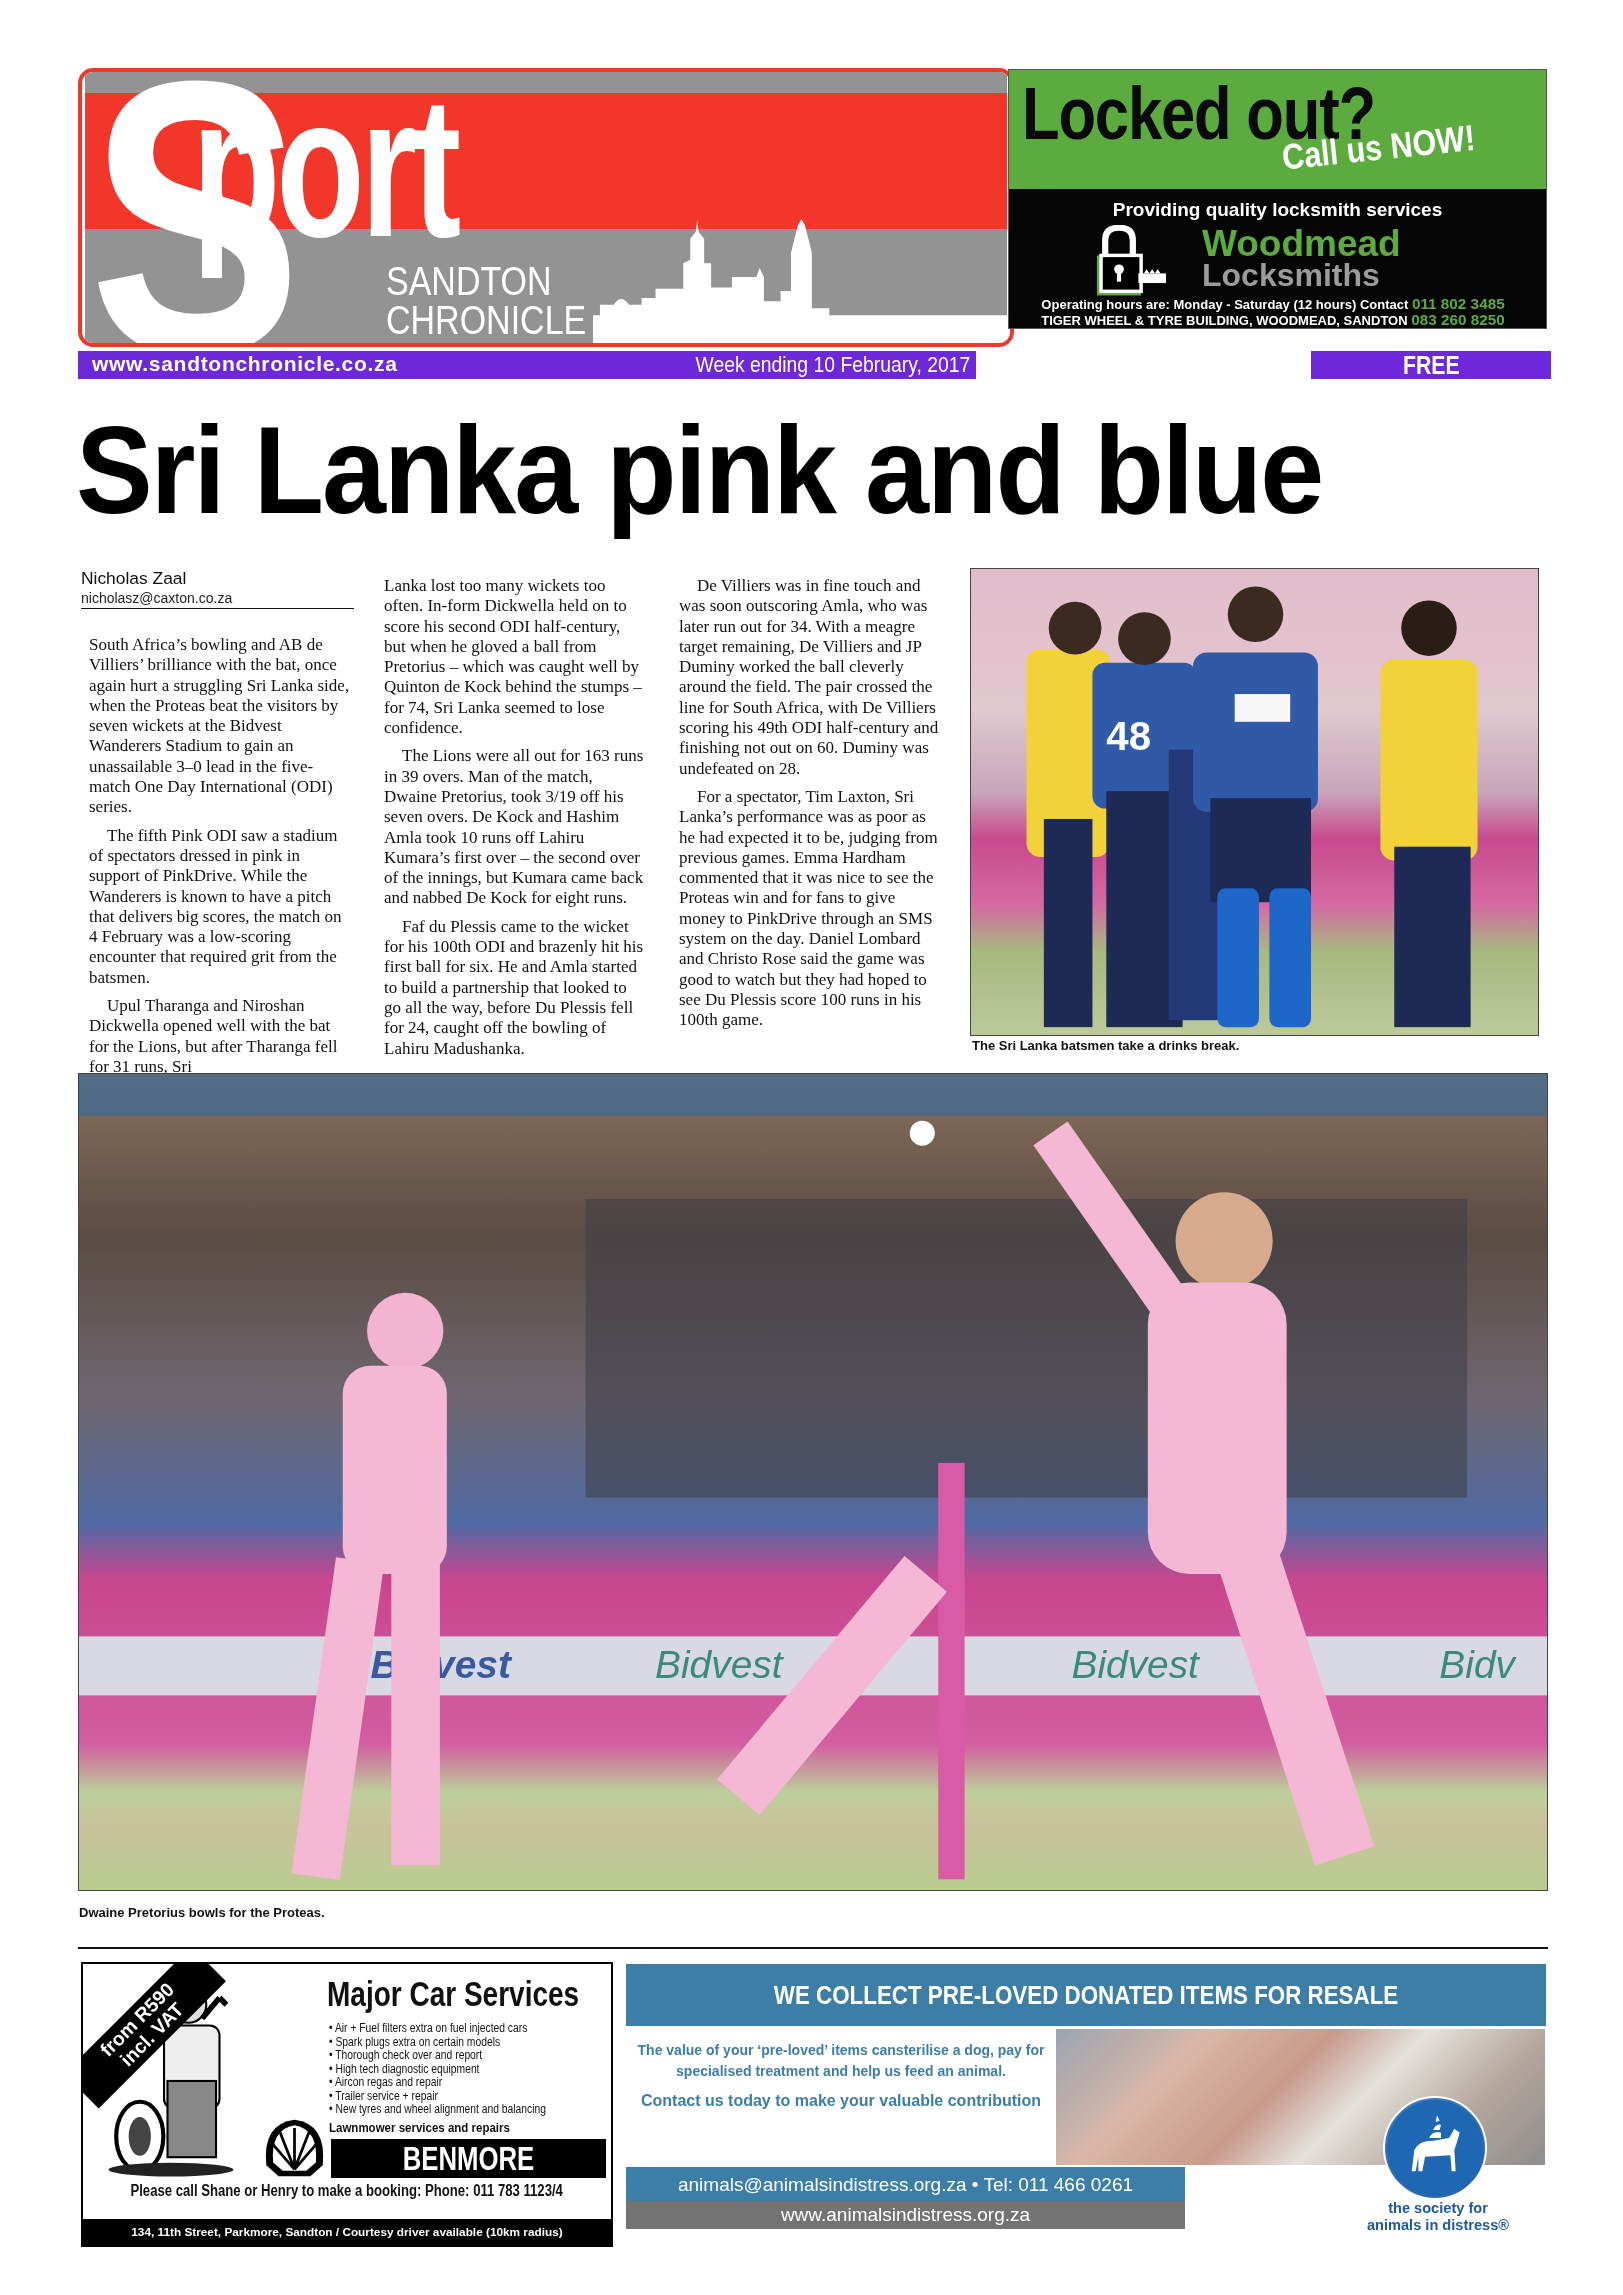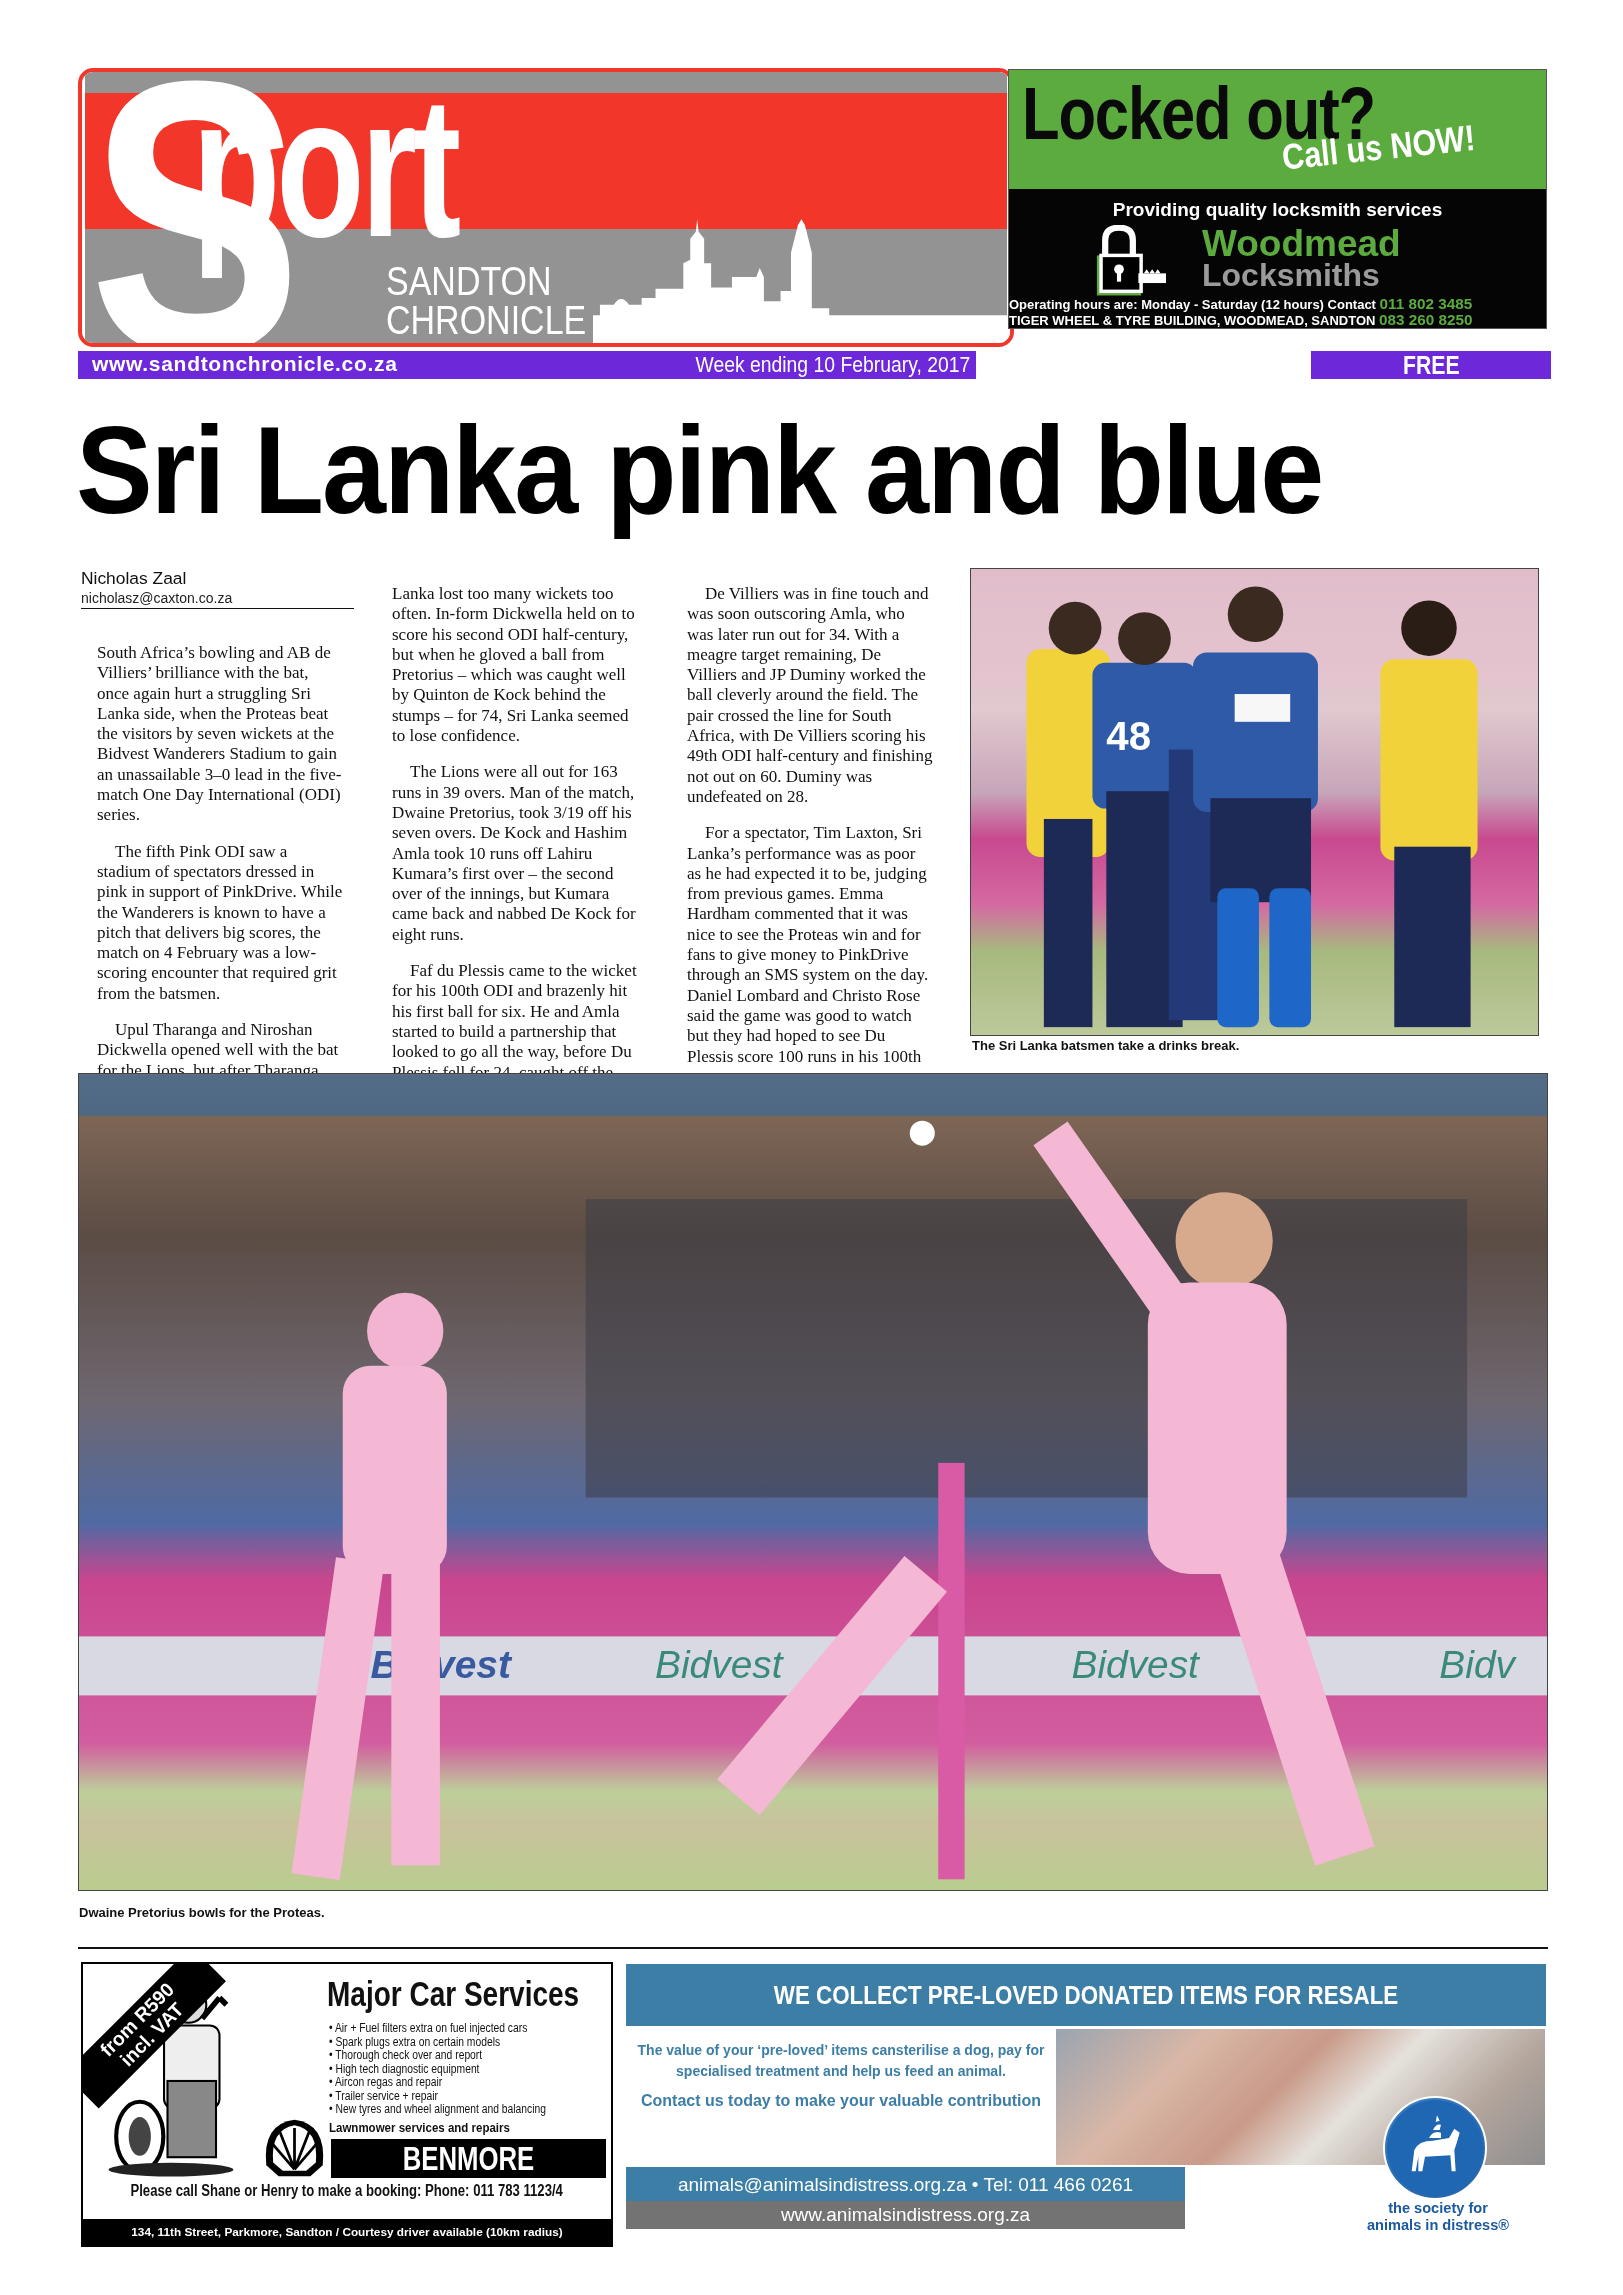--- a/index.html
+++ b/index.html
@@ -30,32 +30,32 @@
   
   #lock-ad { left: 1008px; top: 69px; width: 539px; height: 260px; border: 1.4px solid #555; }
   .lock-green { position: absolute; left: 0; top: 0; width: 100%; height: 119px; background: #5cab3f; }
   .lock-black { position: absolute; left: 0; top: 119px; width: 100%; height: 139px; background: #050505; }
   .lock-title { position: absolute; left: 12.5px; top: 0px; font-family: "Liberation Sans", sans-serif; font-weight: 700; font-size: 75px; color: #0a0a0a; transform: scaleX(0.82); transform-origin: left top; letter-spacing: -1.4px; }
   .lock-call { position: absolute; left: 271px; top: 67px; font-family: "Liberation Sans", sans-serif; font-weight: 700; font-size: 36px; color: #fff; transform: rotate(-6deg) scaleX(0.85); transform-origin: left top; }
   .lock-provide { position: absolute; left: 0; width: 100%; top: 129px; text-align: center; font-family: "Liberation Sans", sans-serif; font-weight: 700; font-size: 19px; color: #fff; }
   .lock-icon { position: absolute; left: 81px; top: 155px; width: 76px; height: 76px; }
   .lock-brand1 { position: absolute; left: 193px; top: 154px; font-family: "Liberation Sans", sans-serif; font-weight: 700; font-size: 37px; color: #5cab3f; line-height: 39px; }
   .lock-brand2 { position: absolute; left: 193px; top: 187px; font-family: Liberation Sans, sans-serif; font-weight: 700; font-size: 32px; color: #9b9b9b; line-height: 36px; }
-  .lock-hours { position: absolute; left: 0; width: 528px; top: 226px; text-align: left; font-family: "Liberation Sans", sans-serif; font-weight: 700; font-size: 13px; color: #fff; line-height: 15.3px; }
+  .lock-hours { position: absolute; left: 0; width: 528px; top: 226px; text-align: center; font-family: "Liberation Sans", sans-serif; font-weight: 700; font-size: 13px; color: #fff; line-height: 15.3px; }
   .lock-hours .ph { color: #5cab3f; font-size: 15.3px; }
 
   
   #headline { left: 76px; top: 407px; font-family: "Liberation Sans", sans-serif; font-size: 125px; line-height: 125px; color: #000; transform: scaleX(0.92); transform-origin: left top; letter-spacing: -2.1px; white-space: nowrap; }
 
   
   .byline-name { left: 81px; top: 568px; font-family: "Liberation Sans", sans-serif; font-size: 17.4px; color: #111; }
   .byline-email { left: 81px; top: 590px; font-family: "Liberation Sans", sans-serif; font-size: 14px; color: #222; }
   .byline-rule { left: 81px; top: 608px; width: 273px; height: 1.4px; background: #111; }
   .col { position: absolute; font-size: 17px; line-height: 20.3px; color: #111; }
-  .col p { margin: 16px; }
+  .col p { margin: 8px; }
   .col p.ind { text-indent: 18px; }
   #col1 { left: 81px; top: 627px; width: 278px; }
   #col2 { left: 376px; top: 568px; width: 278px; }
   #col3 { left: 671px; top: 568px; width: 278px; }
 
   
   .photo { position: absolute; overflow: hidden; border: 1.4px solid #444; }
   #photo1 { left: 970px; top: 568px; width: 569px; height: 468px; background: linear-gradient(180deg, #d9b6c4 0%, #e1c9cf 30%, #c7a5b9 48%, #c8498f 58%, #d46aa2 72%, #a7b97e 82%, #bcc99a 100%); }
   #photo2 { left: 78px; top: 1073px; width: 1470px; height: 818px; background: linear-gradient(180deg, #8a6f5c 0%, #5b4c44 20%, #6e6770 40%, #4f6aa3 55%, #c9468e 62%, #d25d9f 82%, #bdcf9a 88%, #c9c29c 92%, #b9cd8f 100%); }
   .caption { position: absolute; font-family: "Liberation Sans", sans-serif; font-weight: 700; font-size: 13px; color: #111; }

